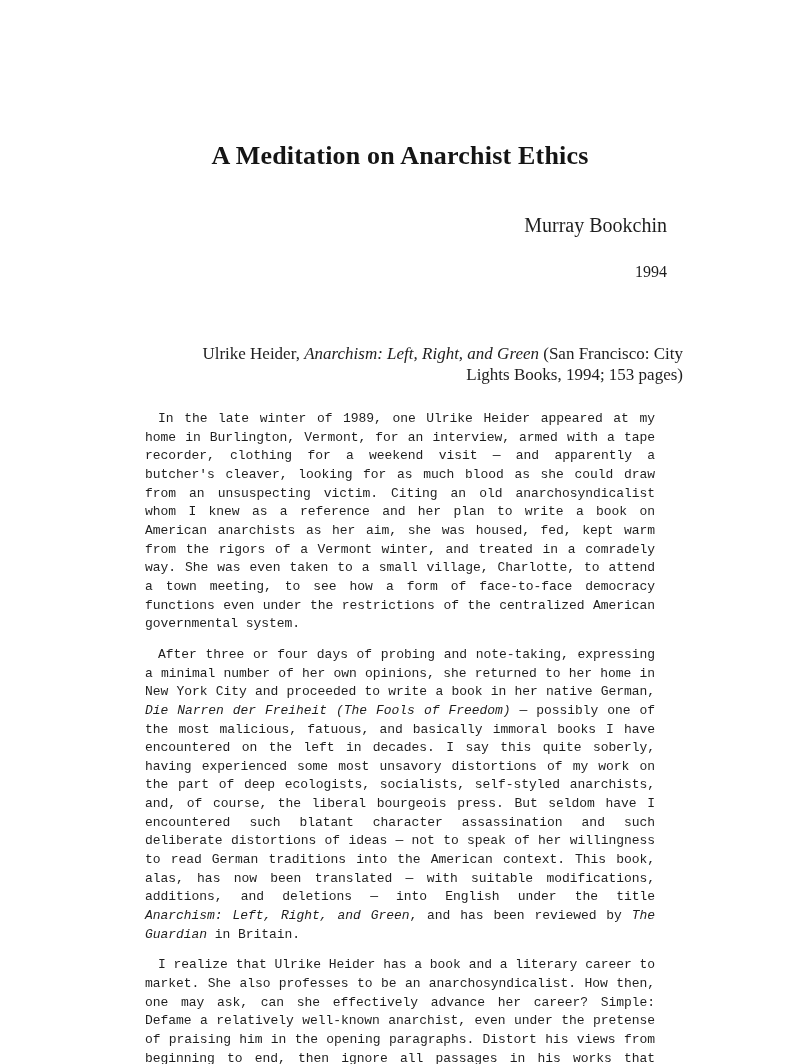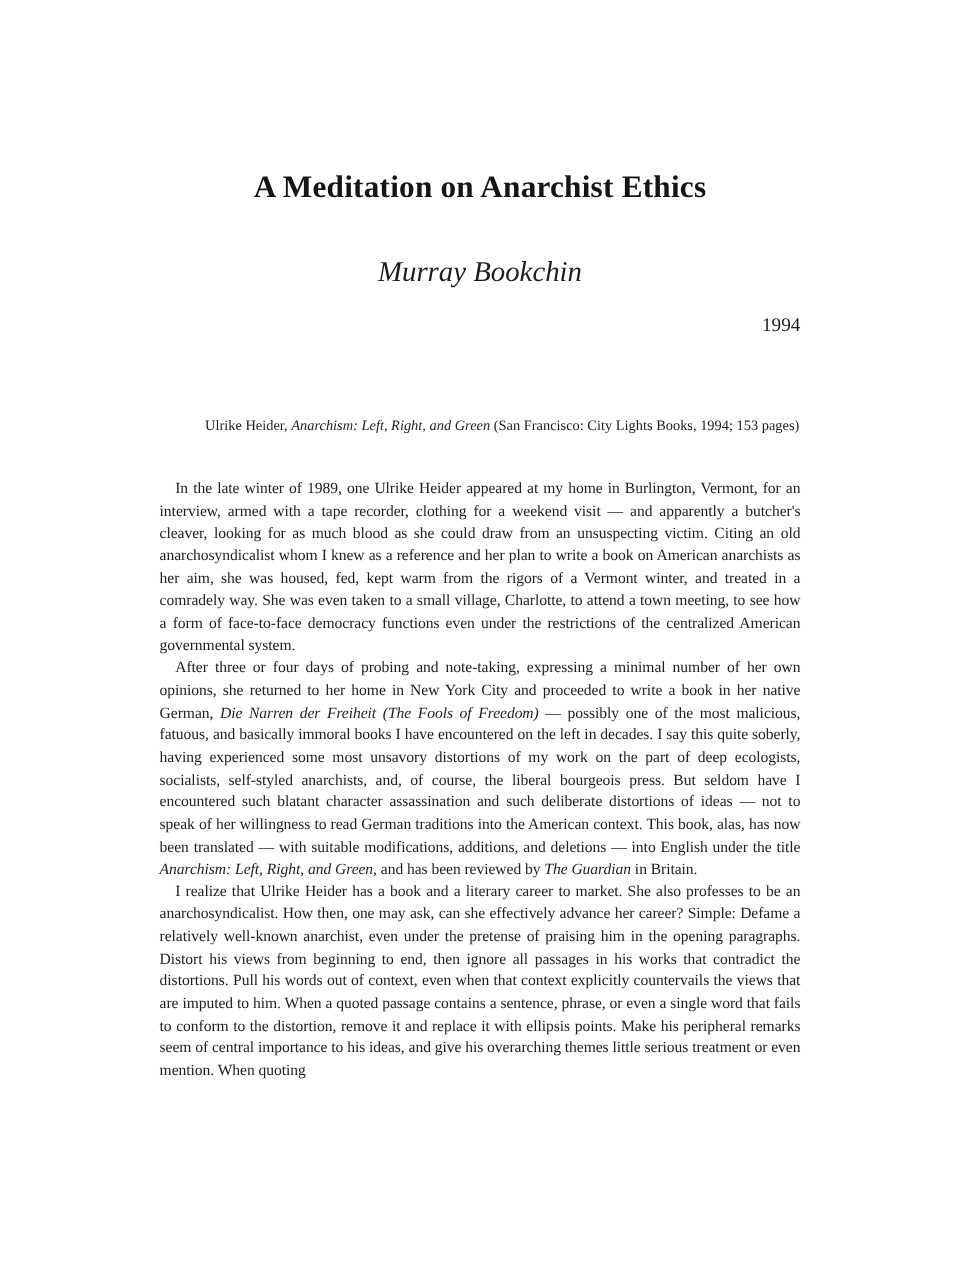--- a/index.html
+++ b/index.html
@@ -27,55 +27,55 @@
     font-size: 26px;
     font-weight: bold;
     letter-spacing: 0.2px;
     color: #151515;
   }
   .doc-author {
     position: absolute;
     top: 214px;
     left: 133px;
     width: 534px;
-    text-align: center;
-    font-size: 24px;
-    font-style: italic;
+    text-align: right;
+    font-size: 20px;
   }
   .doc-year {
     position: absolute;
     top: 263px;
     left: 133px;
     width: 534px;
     text-align: right;
     font-size: 16px;
   }
   .citation {
     position: absolute;
     top: 344px;
-    left: 168px;
+    left: 182px;
     width: 501px;
-    font-size: 12px;
+    font-size: 17px;
     line-height: 20.5px;
-    text-align: center;
+    text-align: right;
   }
   .body-text {
     position: absolute;
     top: 398px;
     left: 133px;
     width: 534px;
     font-size: 13px;
     line-height: 18.65px;
     text-align: justify;
     letter-spacing: -0.05px;
   }
   .body-text p {
-    margin: 0;
+    margin: 12px;
     text-indent: 13px;
     hyphens: none;
+    font-family: Liberation Mono, monospace;
   }
   em { font-style: italic; }
 </style>
 </head>
 <body>
 
 <div class="page">
   <h1 class="doc-title">A Meditation on Anarchist Ethics</h1>
   <div class="doc-author">Murray Bookchin</div>
   <div class="doc-year">1994</div>

